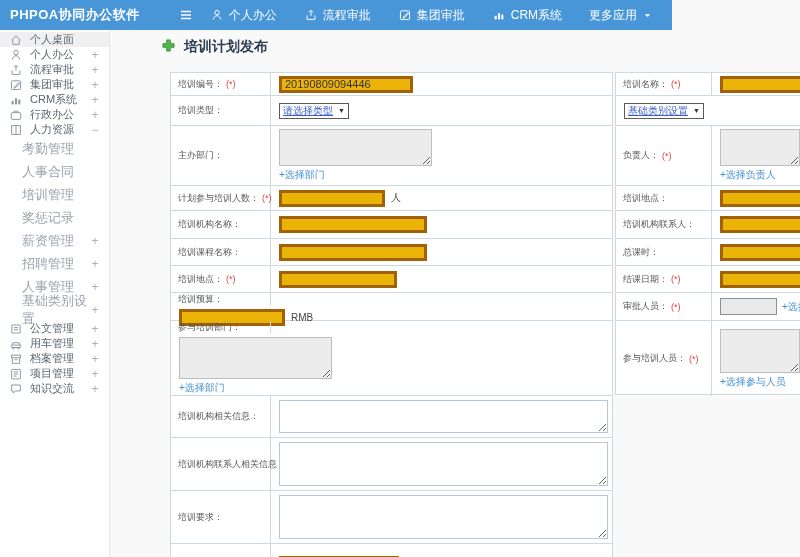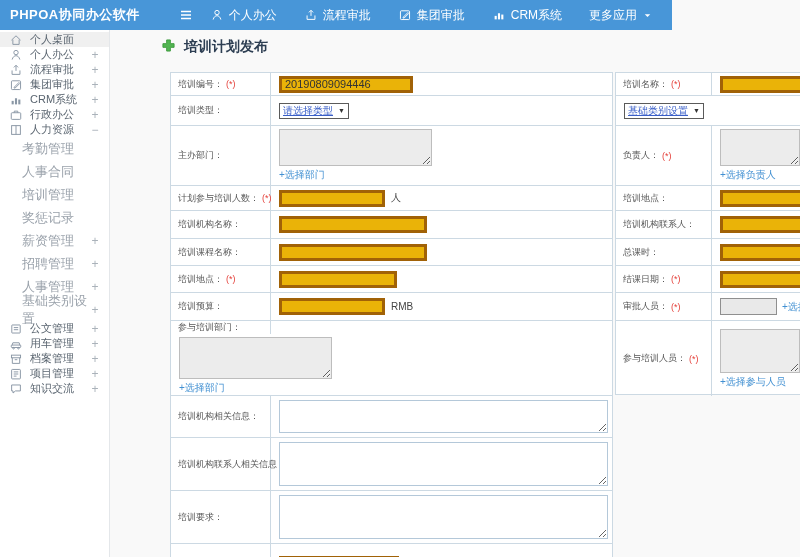--- a/index.html
+++ b/index.html
@@ -331,21 +331,21 @@
       </div>
       <div class="row" style="height: 27px;">
         <div class="cell-label">
           <span>培训地点：</span>
           <span class="req">(*)</span>
         </div>
         <div class="cell-field">
           <input class="txt" style="width: 118px;">
         </div>
       </div>
-      <div class="row" style="height: 28px;">
+      <div class="row" style="height: 28px; flex-direction: column;">
         <div class="cell-label">
           <span>培训预算：</span>
         </div>
         <div class="cell-field">
           <input class="txt" style="width: 106px;">
           <span class="suffix">RMB</span>
         </div>
       </div>
       <div class="row" style="height: 75px; flex-direction: column;">
         <div class="cell-label">

